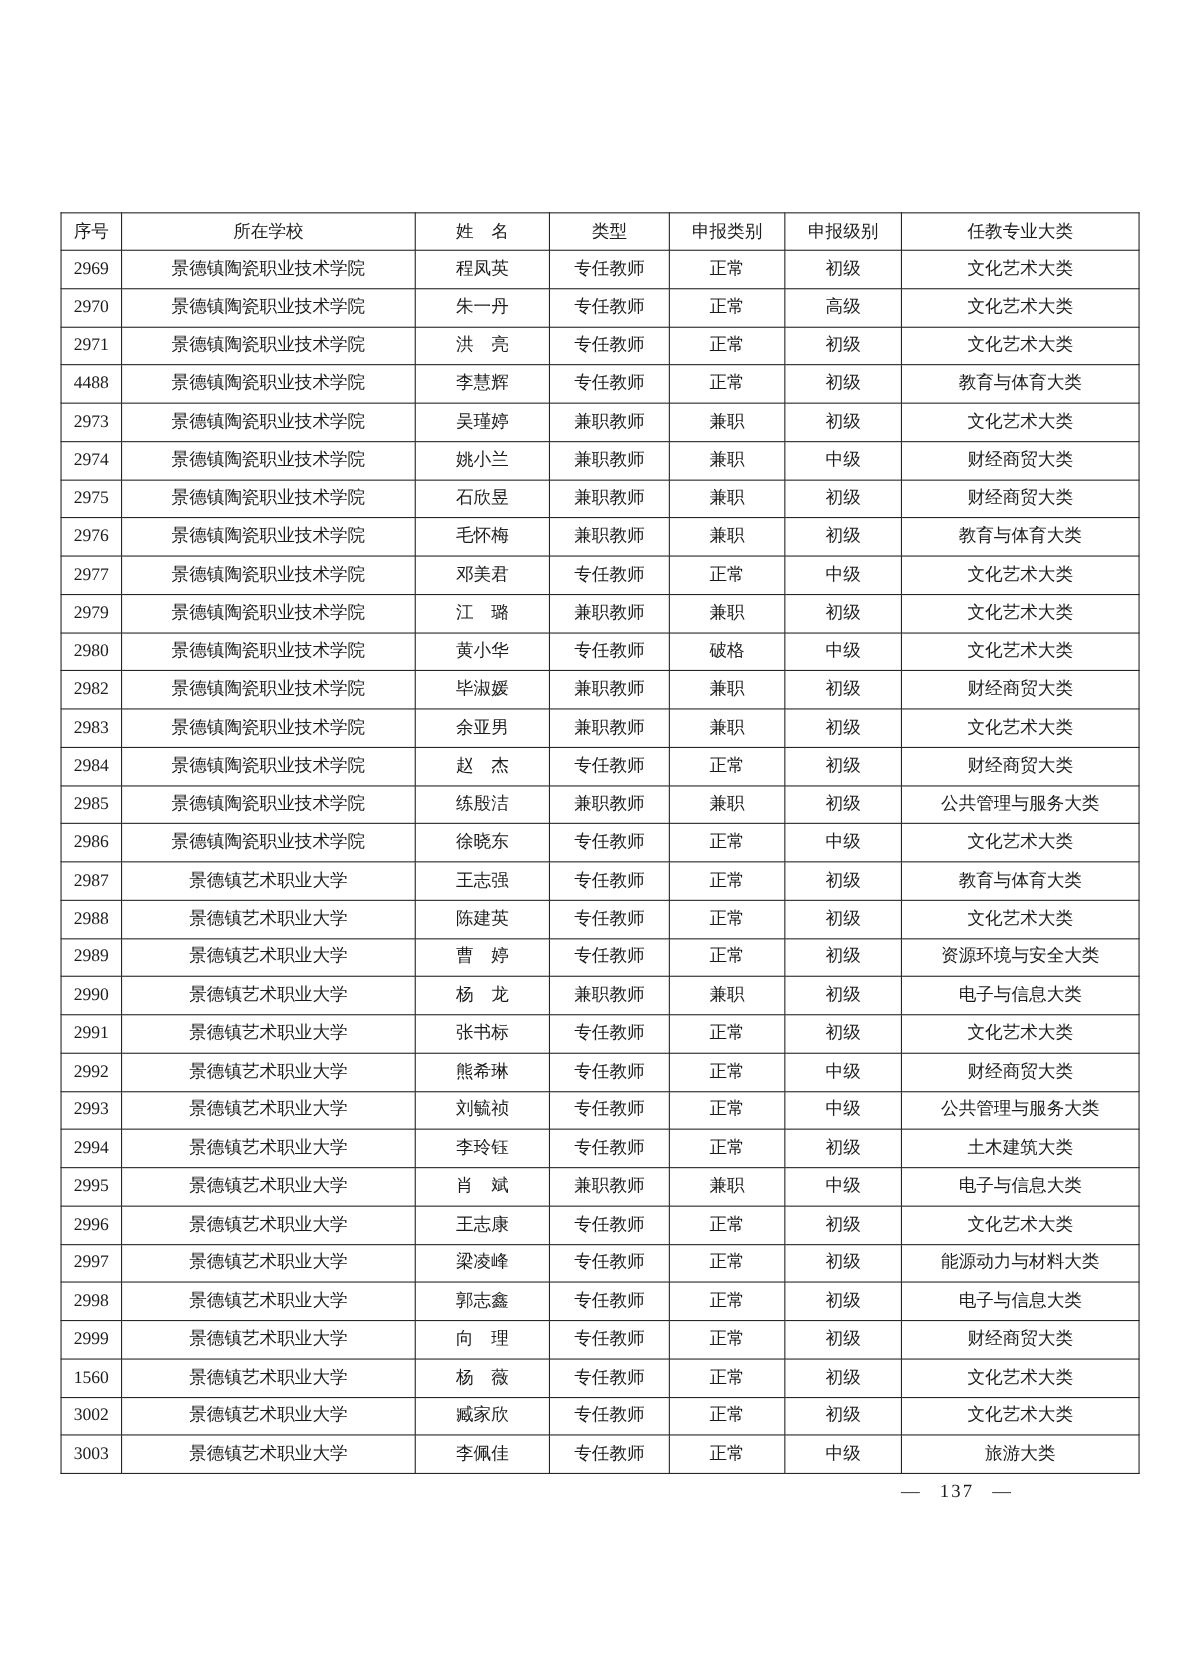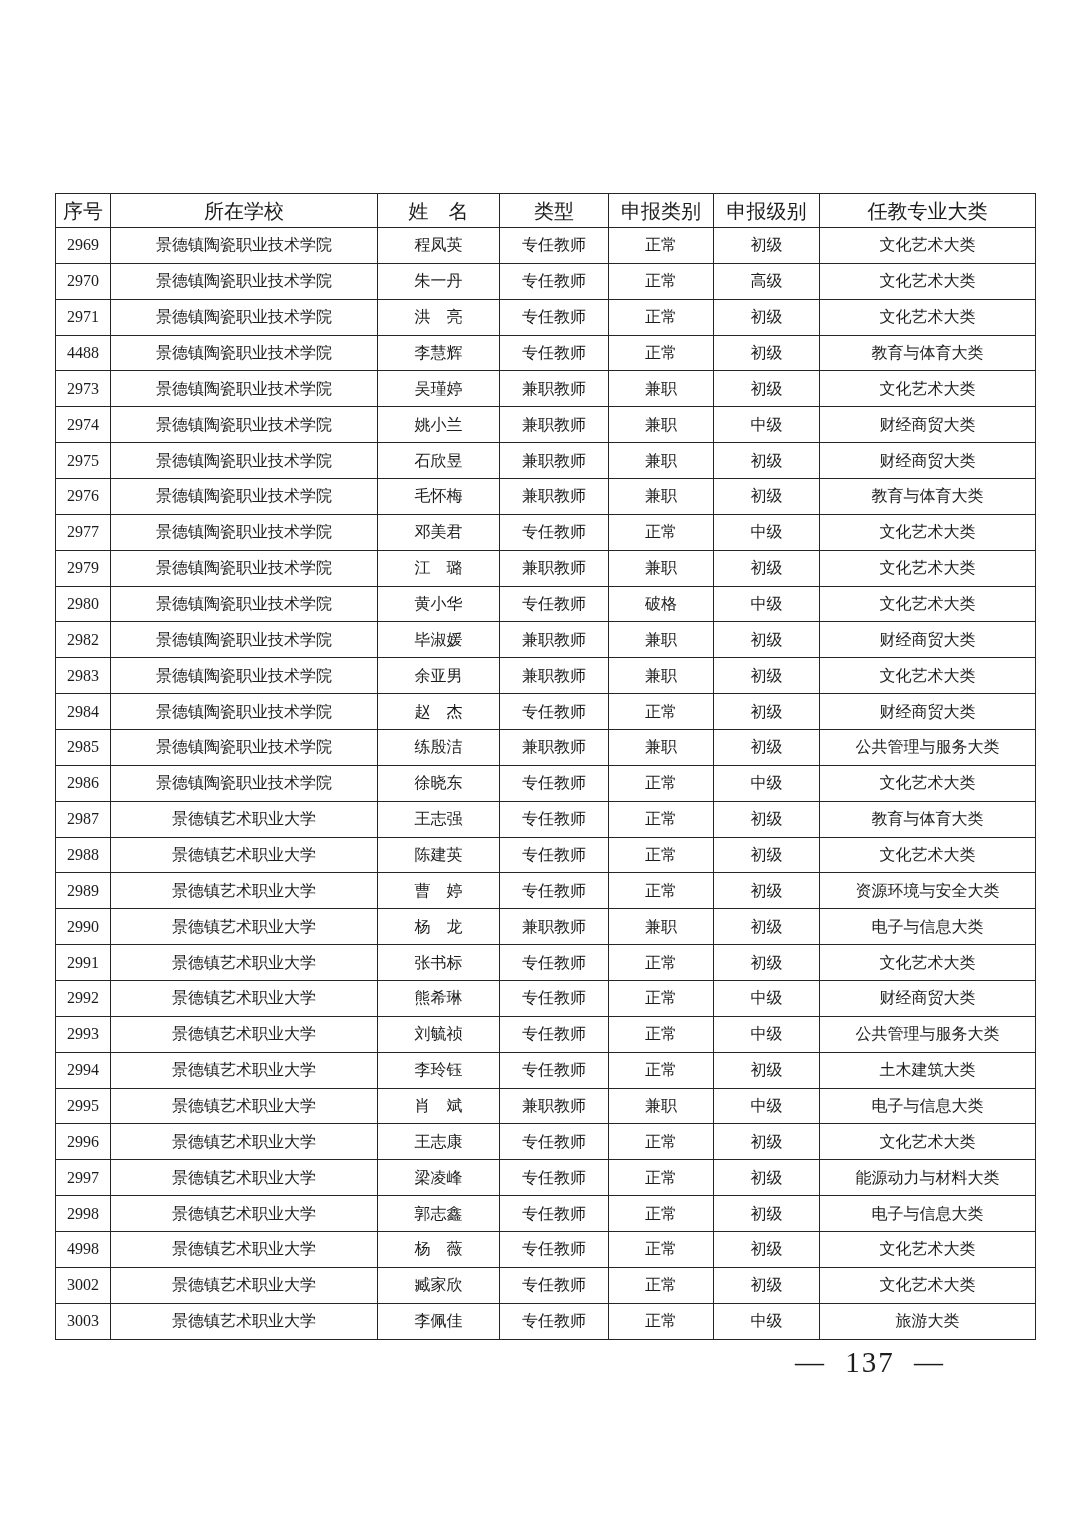--- a/index.html
+++ b/index.html
@@ -31,37 +31,37 @@
     text-align: center;
     vertical-align: middle;
     font-size: 16px;
     font-weight: normal;
     padding: 0 2px;
     white-space: nowrap;
     overflow: hidden;
     line-height: 1;
   }
   table.roster thead th {
-    font-size: 20px;
+    font-size: 16px;
     height: 33px;
   }
   col.c1 { width: 55px; }
   col.c2 { width: 267px; }
   col.c3 { width: 122px; }
   col.c4 { width: 109px; }
   col.c5 { width: 105px; }
   col.c6 { width: 106px; }
   col.c7 { width: 216px; }
   .page-number {
     position: absolute;
     top: 1346px;
     left: 790px;
     width: 160px;
     text-align: center;
-    font-size: 29px;
+    font-size: 17px;
     letter-spacing: 2px;
     word-spacing: 10px;
     color: #1c1c1c;
   }
 </style>
 </head>
 <body>
 
 <div class="page">
 
@@ -333,21 +333,30 @@
         <tr>
           <td>2998</td>
           <td>景德镇艺术职业大学</td>
           <td>郭志鑫</td>
           <td>专任教师</td>
           <td>正常</td>
           <td>初级</td>
           <td>电子与信息大类</td>
         </tr>
         <tr>
-          <td>4998</td>
+          <td>2999</td>
+          <td>景德镇艺术职业大学</td>
+          <td>向　理</td>
+          <td>专任教师</td>
+          <td>正常</td>
+          <td>初级</td>
+          <td>财经商贸大类</td>
+        </tr>
+        <tr>
+          <td>1560</td>
           <td>景德镇艺术职业大学</td>
           <td>杨　薇</td>
           <td>专任教师</td>
           <td>正常</td>
           <td>初级</td>
           <td>文化艺术大类</td>
         </tr>
         <tr>
           <td>3002</td>
           <td>景德镇艺术职业大学</td>

